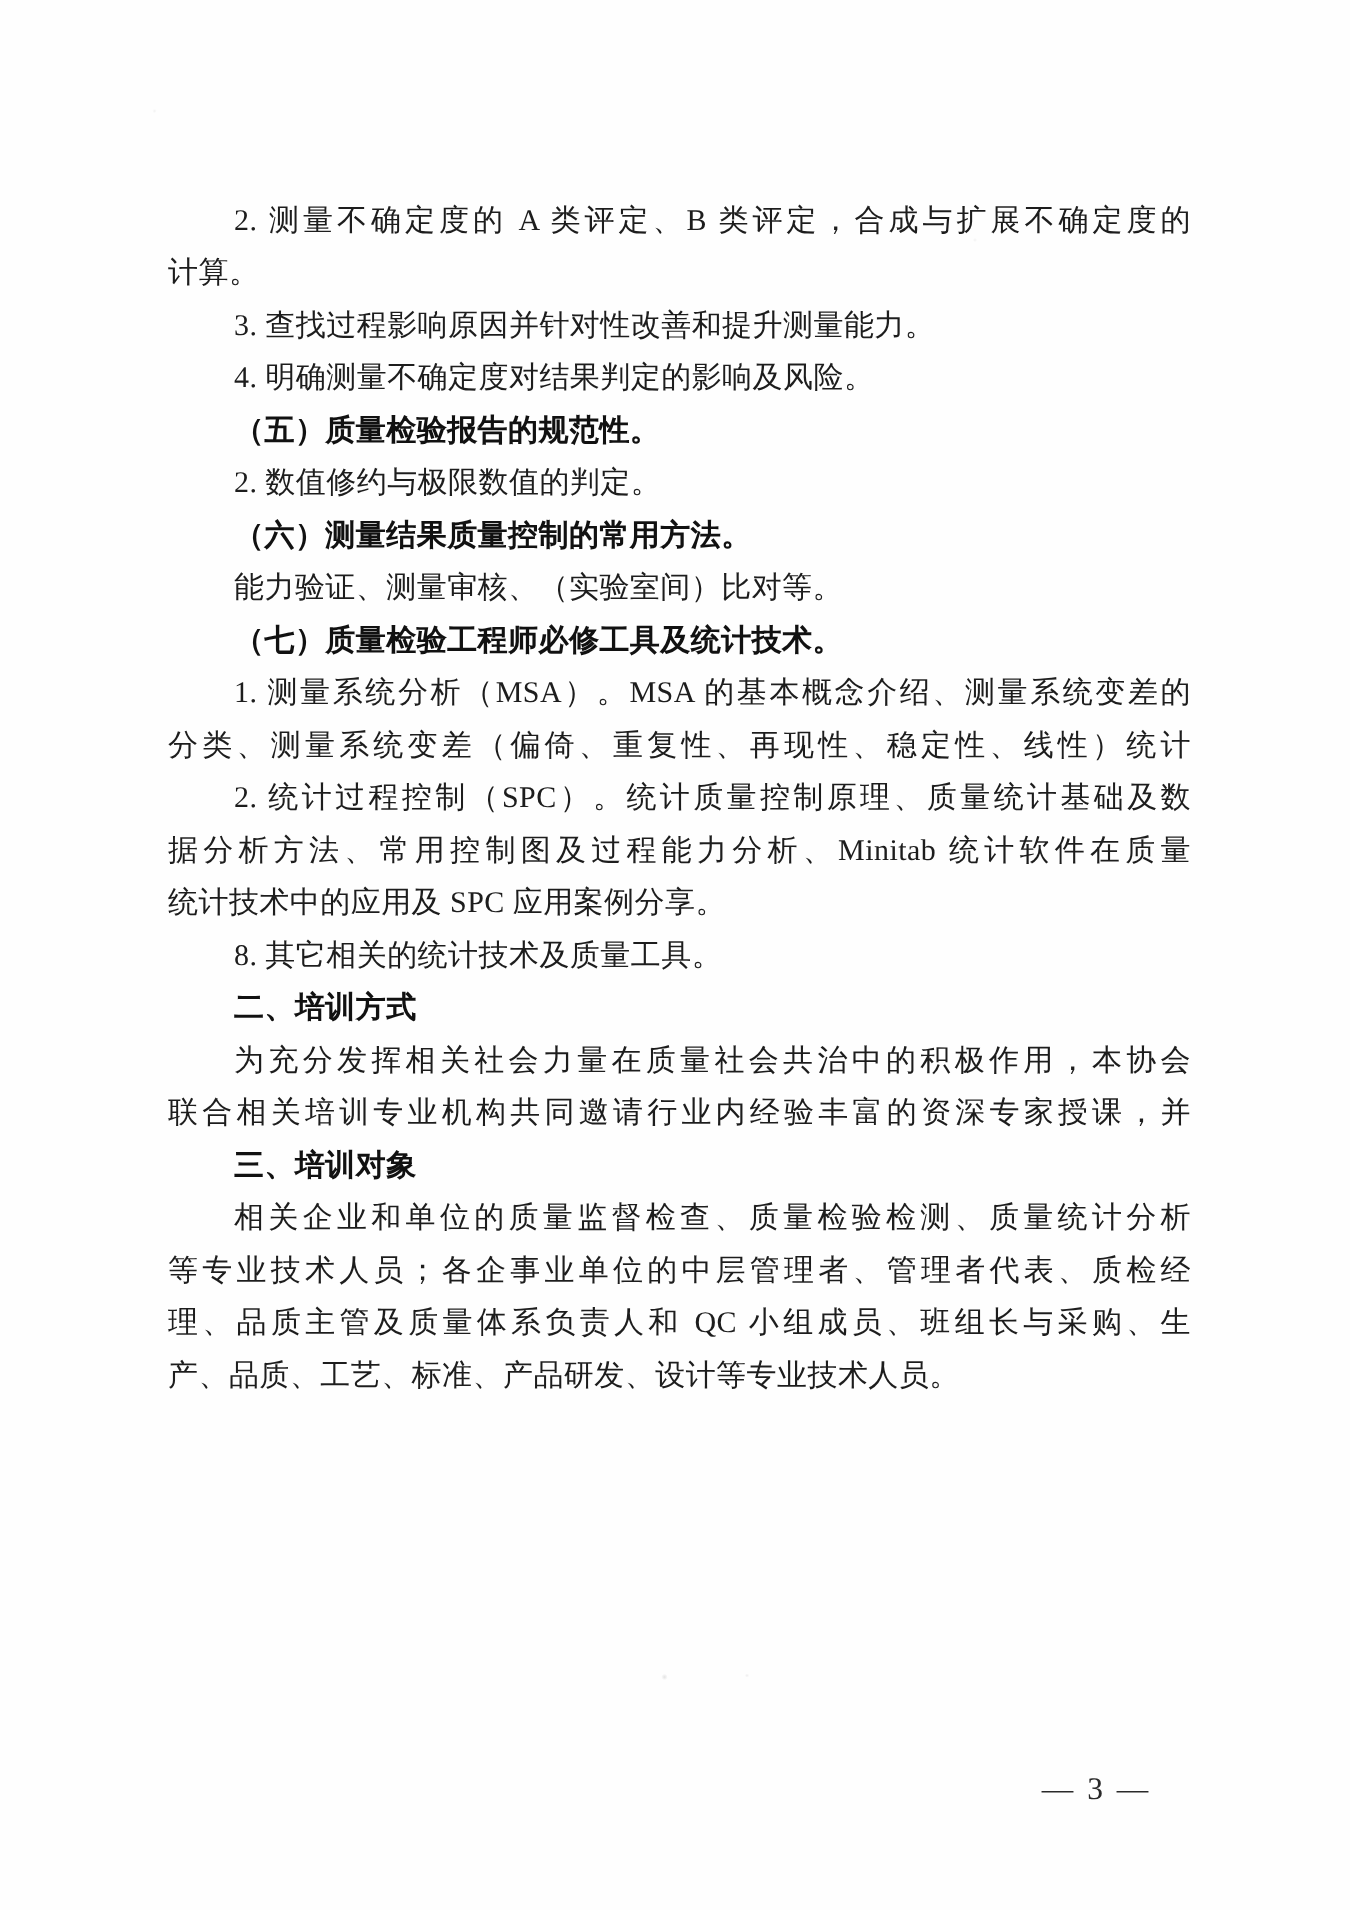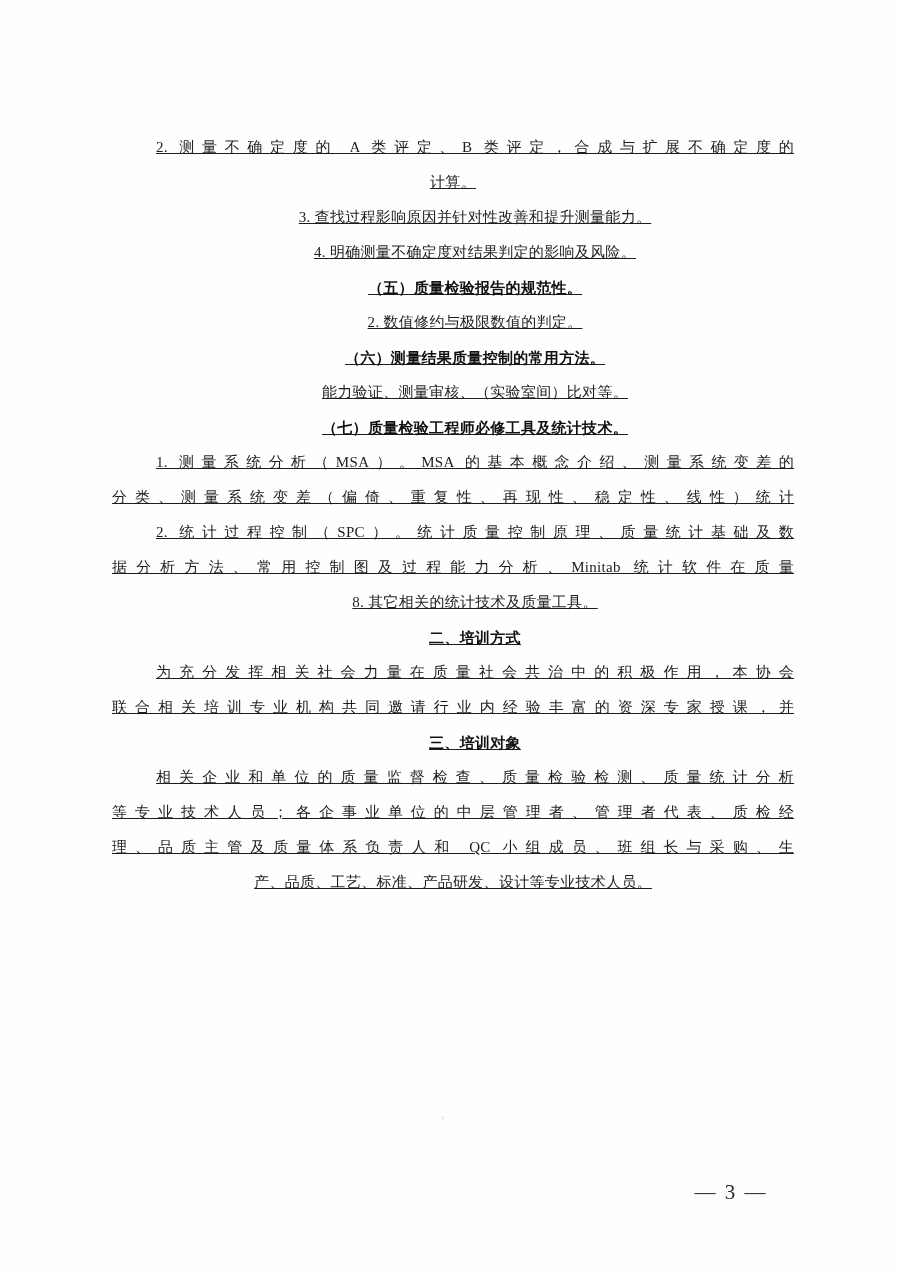--- a/index.html
+++ b/index.html
@@ -26,29 +26,28 @@
       radial-gradient(circle 2px at 498px 1117px, rgba(150,150,150,.16), transparent 70%),
       radial-gradient(circle 2px at 322px 247px, rgba(150,150,150,.14), transparent 70%),
       radial-gradient(circle 2px at 650px 160px, rgba(150,150,150,.12), transparent 70%),
       radial-gradient(circle 2px at 103px 74px, rgba(150,150,150,.12), transparent 70%);
   }
   .content {
     position: absolute;
     left: 112px;
     top: 130px;
     width: 682px;
-    font-size: 15px;
+    font-size: 20px;
     line-height: 35px;
     color: #1d1d1d;
     letter-spacing: 0.3px;
-    text-decoration: underline;
   }
   .line {
     height: 35px;
-    text-align: center;
+    text-align: left;
   }
   .line.indent {
     padding-left: 44px;
   }
   .line.fill {
     text-align: justify;
     text-align-last: justify;
   }
   .line.bold {
     font-family: "Liberation Sans", "DejaVu Sans", sans-serif;
@@ -80,20 +79,21 @@
       <div class="line indent">4. 明确测量不确定度对结果判定的影响及风险。</div>
       <div class="line indent bold">（五）质量检验报告的规范性。</div>
       <div class="line indent">2. 数值修约与极限数值的判定。</div>
       <div class="line indent bold">（六）测量结果质量控制的常用方法。</div>
       <div class="line indent">能力验证、测量审核、（实验室间）比对等。</div>
       <div class="line indent bold">（七）质量检验工程师必修工具及统计技术。</div>
       <div class="line indent fill">1. 测量系统分析（MSA）。MSA 的基本概念介绍、测量系统变差的</div>
       <div class="line fill">分类、测量系统变差（偏倚、重复性、再现性、稳定性、线性）统计</div>
       <div class="line indent fill">2. 统计过程控制（SPC）。统计质量控制原理、质量统计基础及数</div>
       <div class="line fill">据分析方法、常用控制图及过程能力分析、Minitab 统计软件在质量</div>
+      <div class="line">统计技术中的应用及 SPC 应用案例分享。</div>
       <div class="line indent">8. 其它相关的统计技术及质量工具。</div>
       <div class="line indent bold">二、培训方式</div>
       <div class="line indent fill">为充分发挥相关社会力量在质量社会共治中的积极作用，本协会</div>
       <div class="line fill">联合相关培训专业机构共同邀请行业内经验丰富的资深专家授课，并</div>
       <div class="line indent bold">三、培训对象</div>
       <div class="line indent fill">相关企业和单位的质量监督检查、质量检验检测、质量统计分析</div>
       <div class="line fill">等专业技术人员；各企事业单位的中层管理者、管理者代表、质检经</div>
       <div class="line fill">理、品质主管及质量体系负责人和 QC 小组成员、班组长与采购、生</div>
       <div class="line">产、品质、工艺、标准、产品研发、设计等专业技术人员。</div>
     </div>

